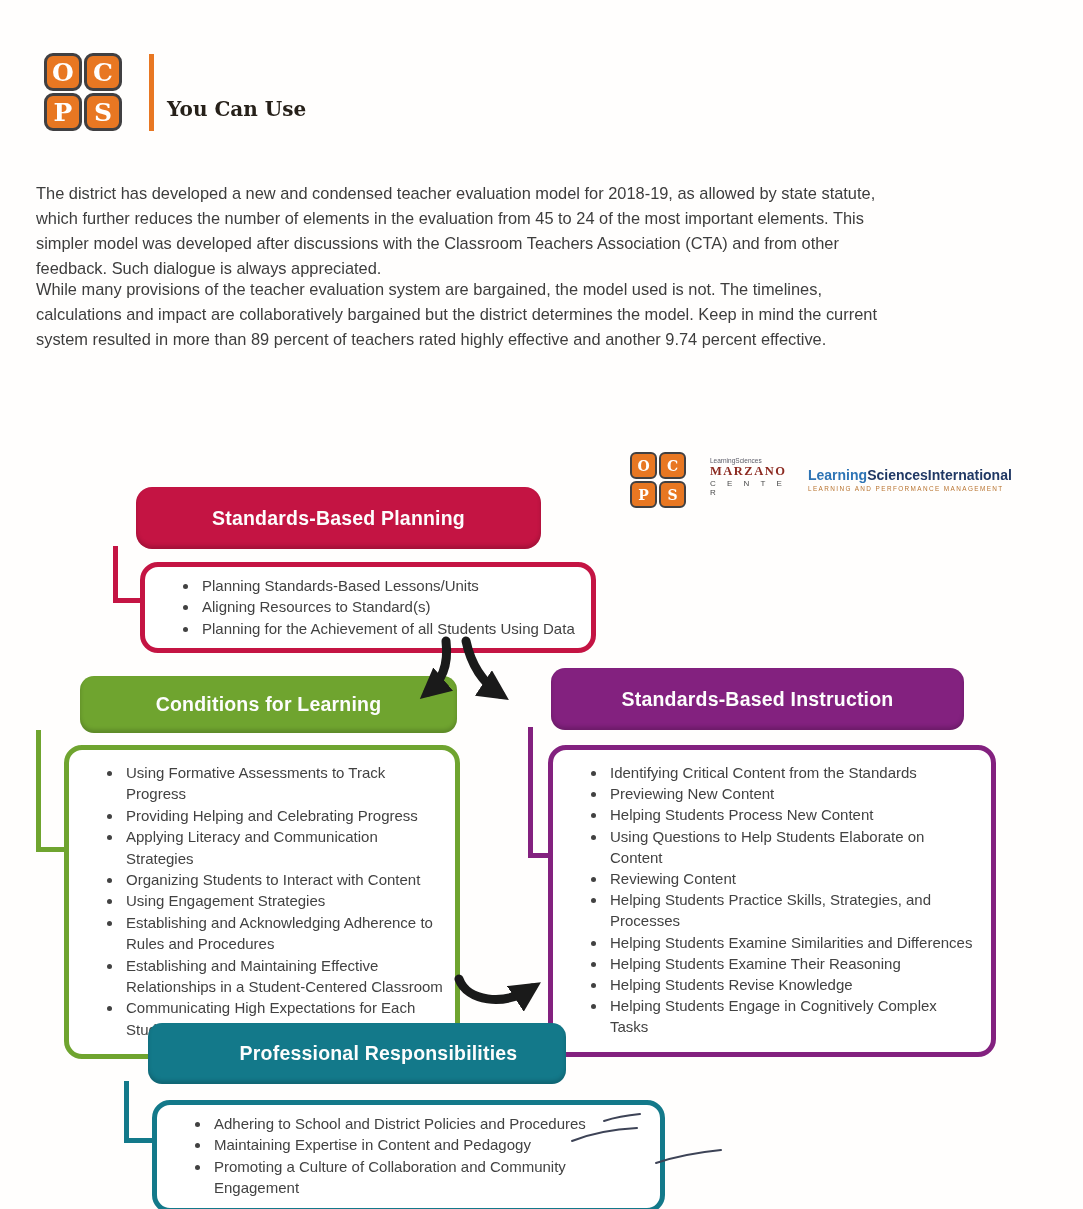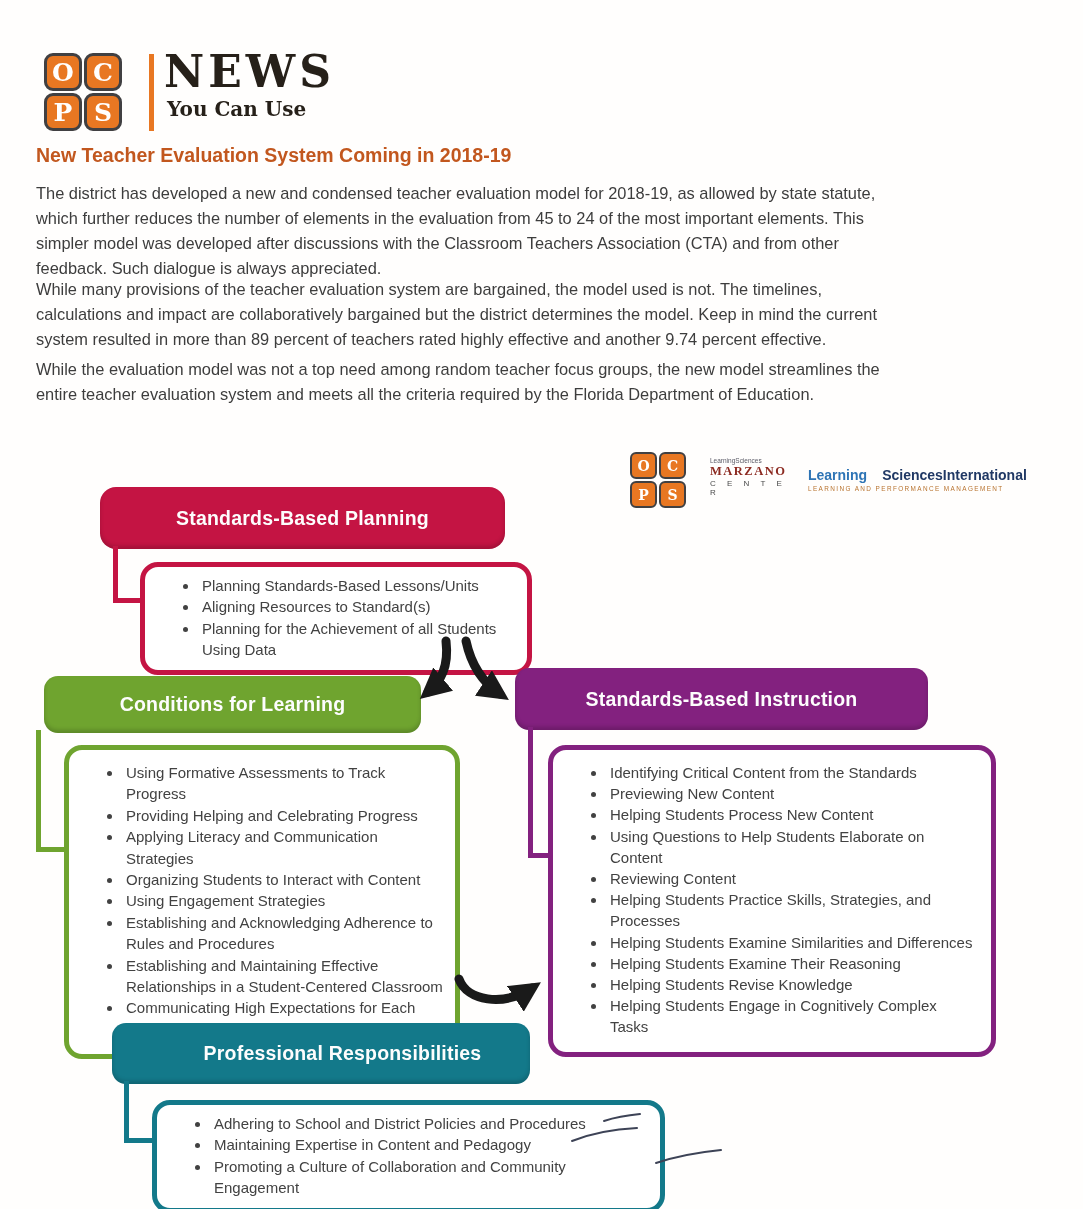--- a/index.html
+++ b/index.html
@@ -26,37 +26,37 @@
   .para.p3{top:357px;}
 
   
   .marzano{position:absolute;left:710px;top:457px;width:80px;line-height:1.15;}
   .marzano .m1{font-size:6.5px;color:#5a5a66;}
   .marzano .m2{font-family:"Liberation Serif",serif;font-weight:bold;font-size:12.5px;letter-spacing:1.5px;color:#8c2a21;}
   .marzano .m3{font-size:8px;letter-spacing:4.5px;color:#4a4a4a;}
   .lsi{position:absolute;left:808px;top:467px;line-height:1.25;}
   .lsi .l1{font-size:14px;font-weight:bold;}
   .lsi .learning{color:#2e74b5;}
-  .lsi .rest{color:#203864;padding-left:15px;}
+  .lsi .rest{color:#203864;}
   .lsi .l2{font-size:6.4px;letter-spacing:1.4px;color:#b8732f;}
 
   
   .hdr{position:absolute;box-sizing:border-box;background:var(--c);border-radius:14px;
        display:flex;align-items:center;justify-content:center;
-       box-shadow:inset 0 -3px 4px rgba(0,0,0,.18);}
+       box-shadow:inset 0 -3px 4px rgba(0,0,0,.18);margin-left:36px;}
   .hdr span{color:#fdfdfd;font-weight:bold;font-size:19.5px;letter-spacing:.2px;}
   .conn{position:absolute;box-sizing:border-box;border-left:5px solid var(--c);border-bottom:5px solid var(--c);}
   .bbox{position:absolute;box-sizing:border-box;background:#fff;border:5px solid var(--c);border-radius:18px;
         padding:8px 8px 9px 14px;}
   .bbox ul{margin:0;padding:0 0 0 40px;}
   .bbox li{font-size:15px;line-height:21.4px;color:#424242;white-space:pre-line;padding-left:3px;}
 
   .hdr.planning{left:100px;top:487px;width:405px;height:62px;border-radius:16px;}
   .conn.planning{left:113px;top:546px;width:27px;height:57px;}
-  .bbox.planning{left:140px;top:562px;width:392px;}
+  .bbox.planning{left:140px;top:562px;width:456px;}
 
   .hdr.conditions{left:44px;top:676px;width:377px;height:57px;}
   .conn.conditions{left:36px;top:730px;width:28px;height:122px;}
   .bbox.conditions{left:64px;top:745px;width:396px;padding-top:12px;padding-bottom:14px;}
 
   .hdr.instruction{left:515px;top:668px;width:413px;height:62px;}
   .conn.instruction{left:528px;top:727px;width:20px;height:131px;}
   .bbox.instruction{left:548px;top:745px;width:448px;padding-top:12px;padding-bottom:14px;}
   .bbox.instruction li{line-height:21.2px;}
 
@@ -73,34 +73,30 @@
 
 <div class="page" style="--brand: #E87722;">
 
   <div class="ocps-grid" style="left:44px;top:53px;">
       <span>O</span>
       <span>C</span>
       <span>P</span>
       <span>S</span>
     </div>
   <div class="masthead-divider"></div>
-  <div class="news-word">NEWS</div>
   <div class="news-tagline">You Can Use</div>
 
-  <div class="headline" style="color: rgb(194, 87, 30);">New Teacher Evaluation System Coming in 2018-19</div>
 
   <div class="para p1">The district has developed a new and condensed teacher evaluation model for 2018-19, as allowed by state statute,
 which further reduces the number of elements in the evaluation from 45 to 24 of the most important elements. This
 simpler model was developed after discussions with the Classroom Teachers Association (CTA) and from other
 feedback. Such dialogue is always appreciated.</div>
   <div class="para p2">While many provisions of the teacher evaluation system are bargained, the model used is not. The timelines,
 calculations and impact are collaboratively bargained but the district determines the model. Keep in mind the current
 system resulted in more than 89 percent of teachers rated highly effective and another 9.74 percent effective.</div>
-  <div class="para p3">While the evaluation model was not a top need among random teacher focus groups, the new model streamlines the
-entire teacher evaluation system and meets all the criteria required by the Florida Department of Education.</div>
 
   <div class="ocps-grid small" style="left:630px;top:452px;">
       <span>O</span>
       <span>C</span>
       <span>P</span>
       <span>S</span>
     </div>
   <div class="marzano">
     <div class="m1">LearningSciences</div>
     <div class="m2">MARZANO</div>

